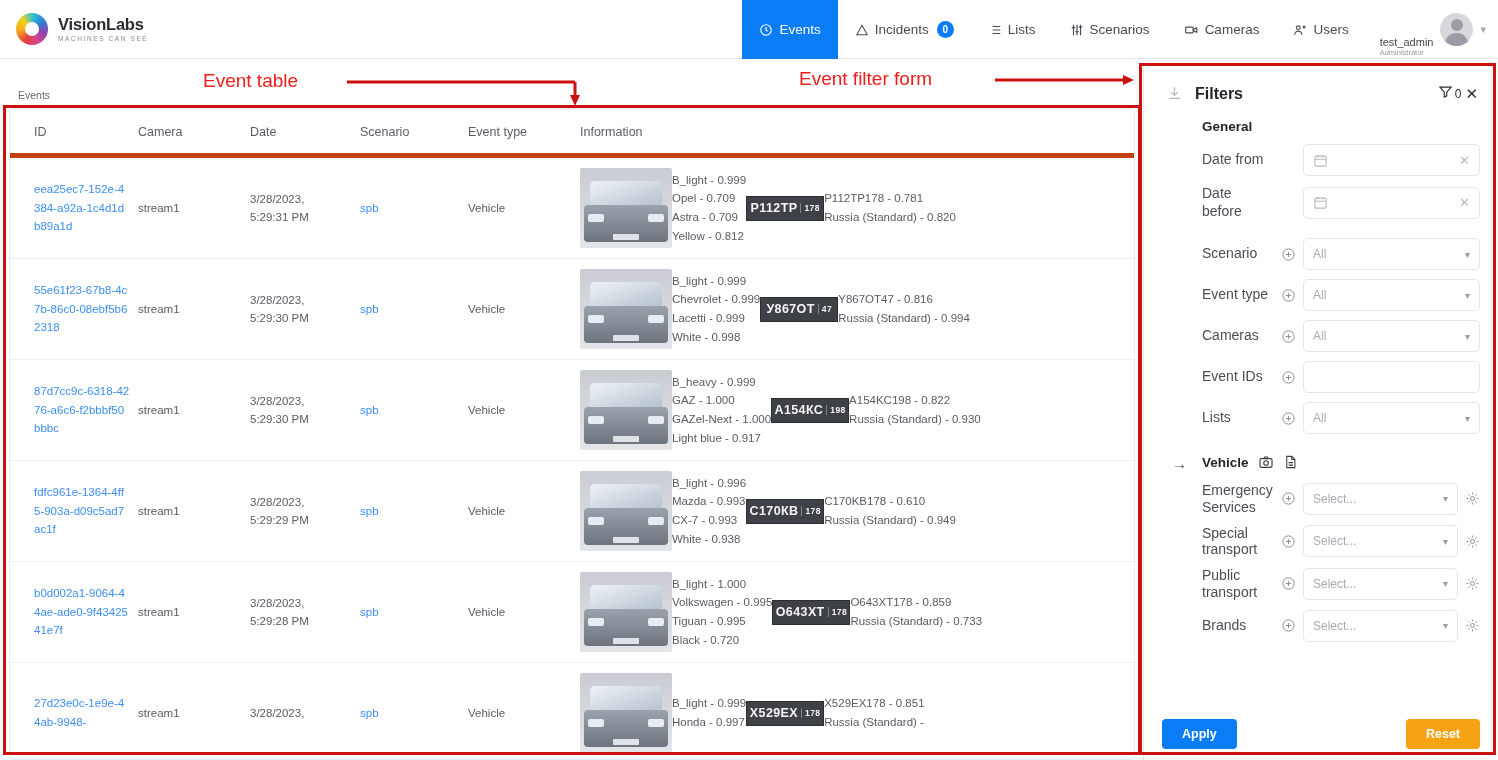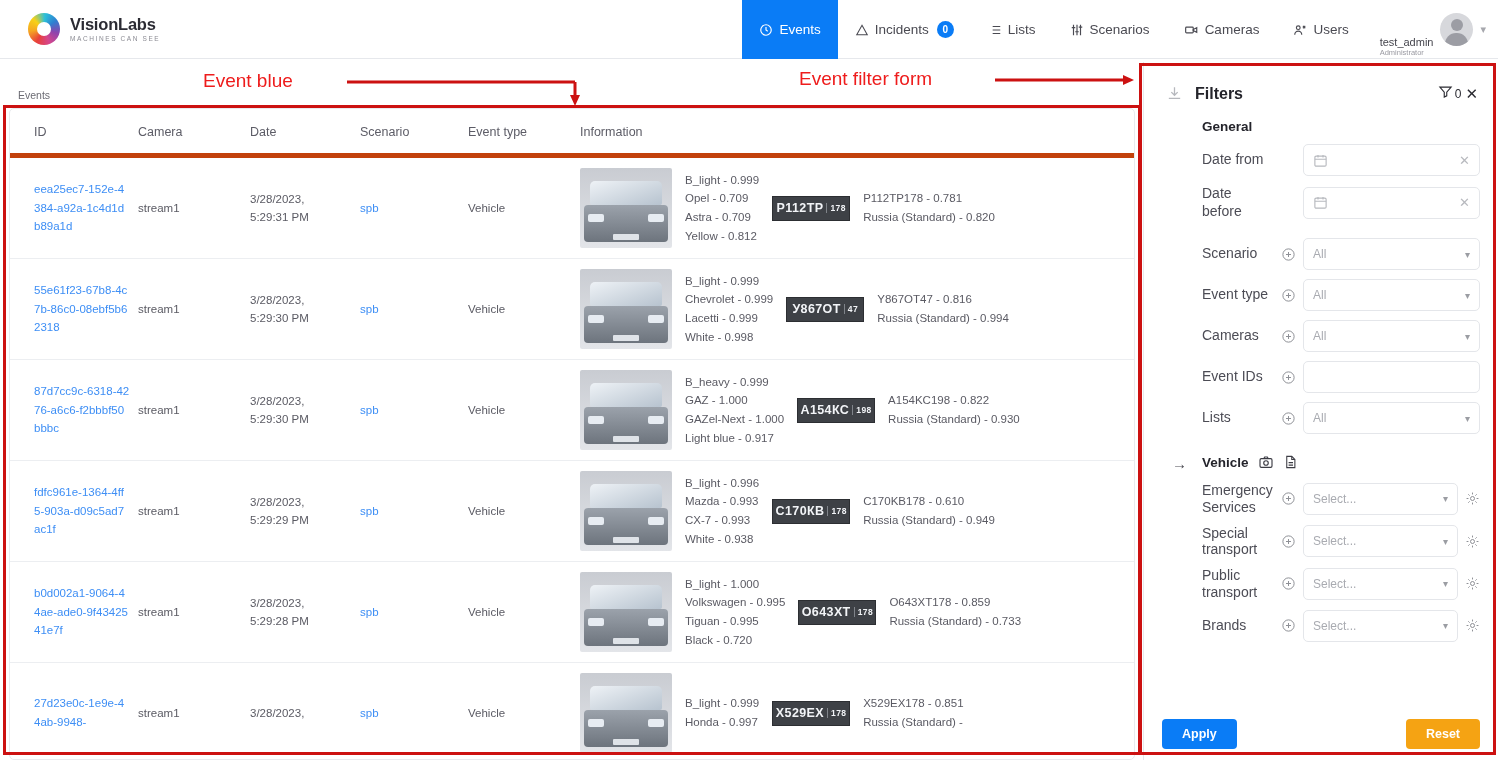--- a/index.html
+++ b/index.html
@@ -10,21 +10,21 @@
     overflow: hidden;
   }
   .app { position: relative; width: 1498px; height: 760px; }
 
   
   .topnav {
     position: absolute; left: 0; top: 0; width: 1498px; height: 59px;
     background: #ffffff; border-bottom: 1px solid #e6e8ec;
     display: flex; align-items: stretch;
   }
-  .brand { display: flex; align-items: center; padding-left: 28px; gap: 10px; }
+  .brand { display: flex; align-items: center; padding-left: 16px; gap: 10px; }
   .brand-mark {
     width: 32px; height: 32px; border-radius: 50%;
     background: conic-gradient(from 210deg, #e8403a, #f5a623, #f7d117, #2bbfd9, #2f7fd1, #8e44ad, #d5468c, #e8403a);
     position: relative;
   }
   .brand-mark::after {
     content: ""; position: absolute; left: 9px; top: 9px;
     width: 14px; height: 14px; border-radius: 50%; background: #fff;
   }
   .brand-text { line-height: 1; }
@@ -83,21 +83,21 @@
   thead th:first-child { padding-left: 24px; }
   tbody td {
     font-size: 11.5px; color: #5a5a63; vertical-align: middle;
     padding: 10px 8px 10px 0; border-bottom: 1px solid #eceef1;
   }
   tbody td:first-child { padding-left: 24px; }
   .cell-id { color: #3d8ef5; line-height: 1.65; word-break: break-all; cursor: pointer; }
   .cell-link { color: #3d8ef5; cursor: pointer; }
   .cell-date { line-height: 1.6; }
   .info-cell { padding-right: 0 !important; }
-  .info-row { display: flex; align-items: center; gap: 13px; }
+  .info-row { display: flex; align-items: center; }
   .veh-thumb {
     width: 92px; height: 80px; border-radius: 2px; flex: none;
     background: linear-gradient(#c9ccd2, #e3e5e9);
     position: relative; overflow: hidden;
   }
   .veh-thumb .glass {
     position: absolute; left: 11%; top: 16%; width: 78%; height: 30%;
     background: linear-gradient(160deg, #eef2f6, #b7c3cf); border-radius: 5px 5px 2px 2px;
   }
   .veh-thumb .body {
@@ -736,16 +736,16 @@
 
   <div class="ann-box-table"></div>
   <div class="ann-box-filter"></div>
   <svg class="ann" style="left:0;top:0;width:1498px;height:760px;">
     <line x1="347" y1="82" x2="575" y2="82" stroke="#cc1111" stroke-width="3"></line>
     <line x1="575" y1="82" x2="575" y2="100" stroke="#cc1111" stroke-width="3"></line>
     <polygon points="575,106 570,95 580,95" fill="#cc1111"></polygon>
     <line x1="995" y1="80" x2="1128" y2="80" stroke="#cc1111" stroke-width="3"></line>
     <polygon points="1134,80 1123,75 1123,85" fill="#cc1111"></polygon>
   </svg>
-  <div class="ann ann-label" style="left:203px; top:70px;">Event blue</div>
+  <div class="ann ann-label" style="left:203px; top:70px;">Event table</div>
   <div class="ann ann-label" style="left:799px; top:68px;">Event filter form</div>
 
 </div>
 
 </body></html>

